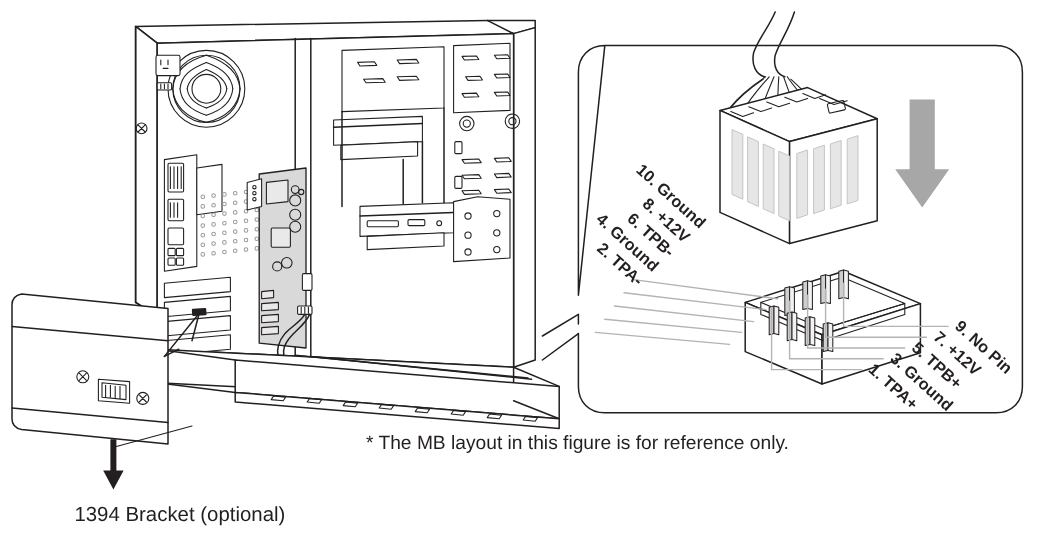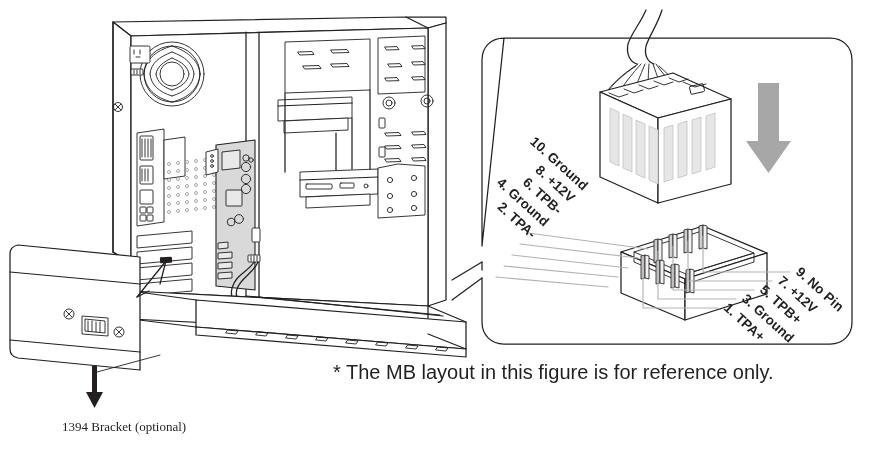--- a/index.html
+++ b/index.html
@@ -52,28 +52,26 @@
   }
   .caption-text {
     position: absolute;
     font-family: "Liberation Sans", sans-serif;
     color: #231f20;
     white-space: nowrap;
   }
   #footnote {
     left: 305px;
     top: 361px;
-    font-size: 20px;
-    margin-left: 28px;
+    font-size: 16px;
   }
   #bracket-caption {
     left: 62px;
     top: 419px;
-    font-size: 13px;
-    font-family: Liberation Serif, serif;
+    font-size: 17px;
   }
 </style>
 </head>
 <body>
 
 <div id="figure-root">
 
   <svg id="figure-svg" viewBox="0 0 871 453">
 
     <g>

